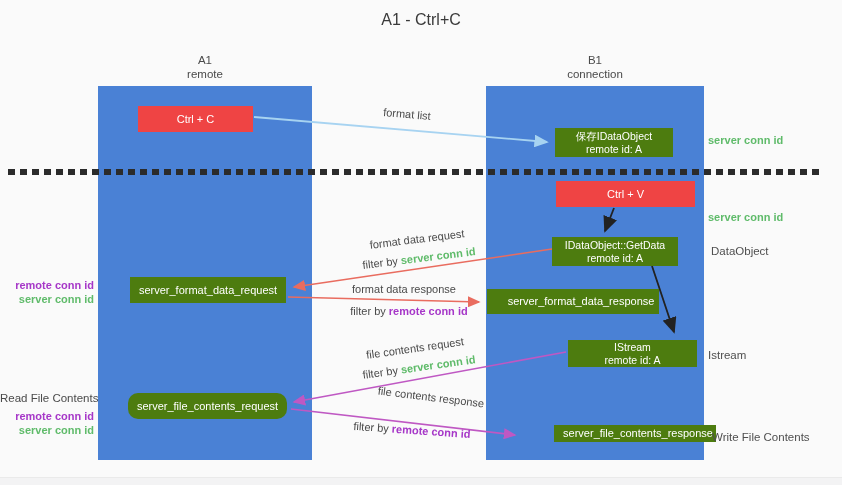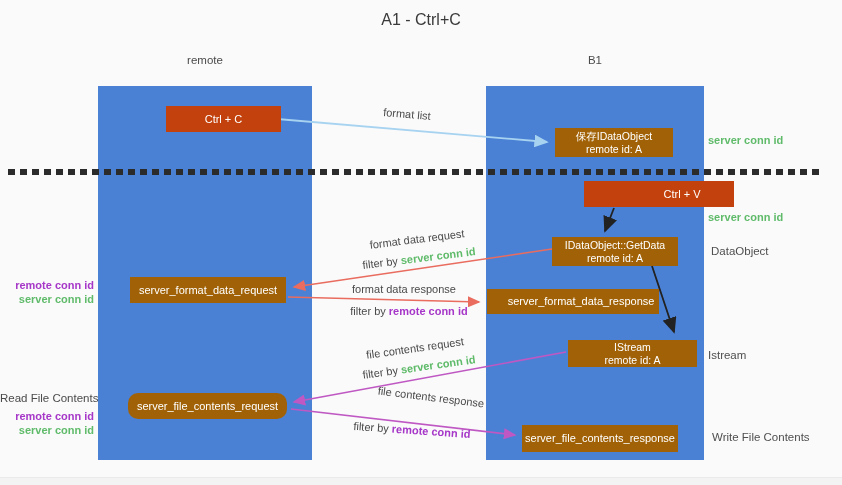--- a/index.html
+++ b/index.html
@@ -21,32 +21,32 @@
   #lane-left{left:98px;width:214px;}
   #lane-right{left:486px;width:218px;}
   
   #separator{left:8px;right:18px;top:169px;height:6px;z-index:2;
     background:repeating-linear-gradient(90deg,#2b2b2b 0 7px,transparent 7px 12px);}
   
   #arrows{left:0;top:0;z-index:2;}
   
   .node{z-index:3;display:flex;flex-direction:column;align-items:center;justify-content:center;
     color:#fff;font-size:11px;line-height:13px;text-align:center;}
-  .node.green{background:#c2410c;margin-left:28px;}
-  .node.orange{background:#a16207;}
+  .node.green{background:#ef4444;}
+  .node.orange{background:#4d7c0f;}
   .node .l2{font-size:10.5px;}
   #node-ctrl-c{left:138px;top:106px;width:115px;height:26px;}
   #node-save-idataobject{left:555px;top:128px;width:118px;height:29px;font-size:10.5px;}
-  #node-ctrl-v{left:556px;top:181px;width:104px;height:26px;padding-left:46px;}
+  #node-ctrl-v{left:556px;top:181px;width:139px;height:26px;}
   #node-getdata{left:552px;top:237px;width:126px;height:29px;font-size:10.5px;}
   #node-format-request{left:130px;top:277px;width:156px;height:26px;}
   #node-format-response{left:487px;top:289px;width:156px;height:25px;padding-left:16px;}
   #node-istream{left:568px;top:340px;width:129px;height:27px;font-size:10.5px;}
   #node-file-request{left:128px;top:393px;width:159px;height:26px;border-radius:10px;}
-  #node-file-response{left:522px;top:425px;width:156px;height:27px;}
+  #node-file-response{left:554px;top:425px;width:156px;height:17px;padding-left:6px;}
   
   .edge-label{z-index:4;font-size:11px;color:#4a4a4a;text-align:center;white-space:nowrap;}
   .gtxt{color:#5fbb6a;font-weight:bold;}
   .ptxt{color:#a637c8;font-weight:bold;}
   #lbl-format-list{left:352px;top:108px;width:110px;transform:rotate(5deg);}
   #lbl-fdreq{left:352px;top:233px;width:130px;transform:rotate(-7deg);}
   #lbl-filter1{left:346px;top:252px;width:146px;transform:rotate(-7deg);}
   #lbl-fdresp{left:338px;top:283px;width:132px;}
   #lbl-filter2{left:336px;top:305px;width:146px;}
   #lbl-fcreq{left:350px;top:342px;width:130px;transform:rotate(-8deg);}
@@ -69,24 +69,26 @@
   #bottom-band{left:0;right:0;top:477px;height:8px;background:#f3f3f4;border-top:1px solid #eaeaea;z-index:0;}
 </style>
 </head>
 <body>
 
 <div class="abs" id="title">
   <div>A1 - Ctrl+C</div>
 </div>
 
 <div class="abs lane-header" id="lane-header-left">
+  <div>A1</div>
   <div>remote</div>
 </div>
 <div class="abs lane-header" id="lane-header-right">
   <div>B1</div>
+  <div>connection</div>
 </div>
 
 <div class="abs lane" id="lane-left"></div>
 <div class="abs lane" id="lane-right"></div>
 
 <div class="abs" id="separator"></div>
 
 <svg class="abs" id="arrows" width="842" height="485" viewBox="0 0 842 485">
   <defs>
     <marker id="m-blue" markerWidth="9" markerHeight="7" refX="7" refY="3.5" orient="auto">

